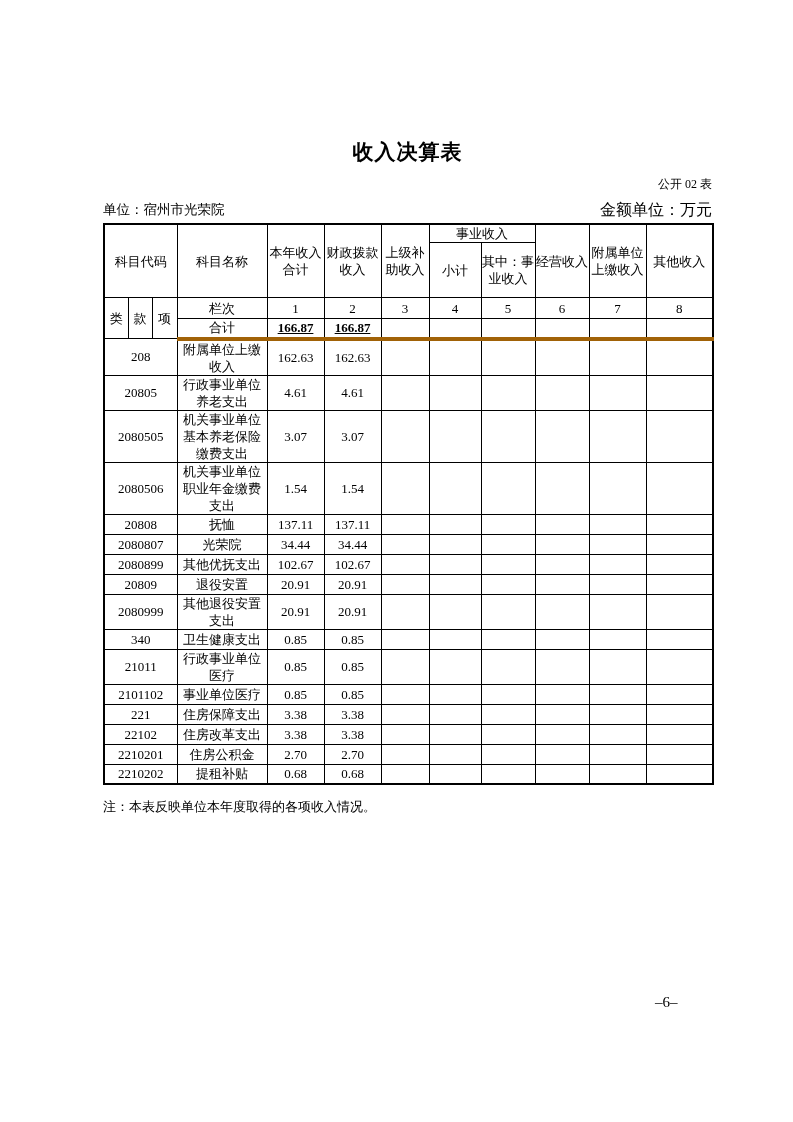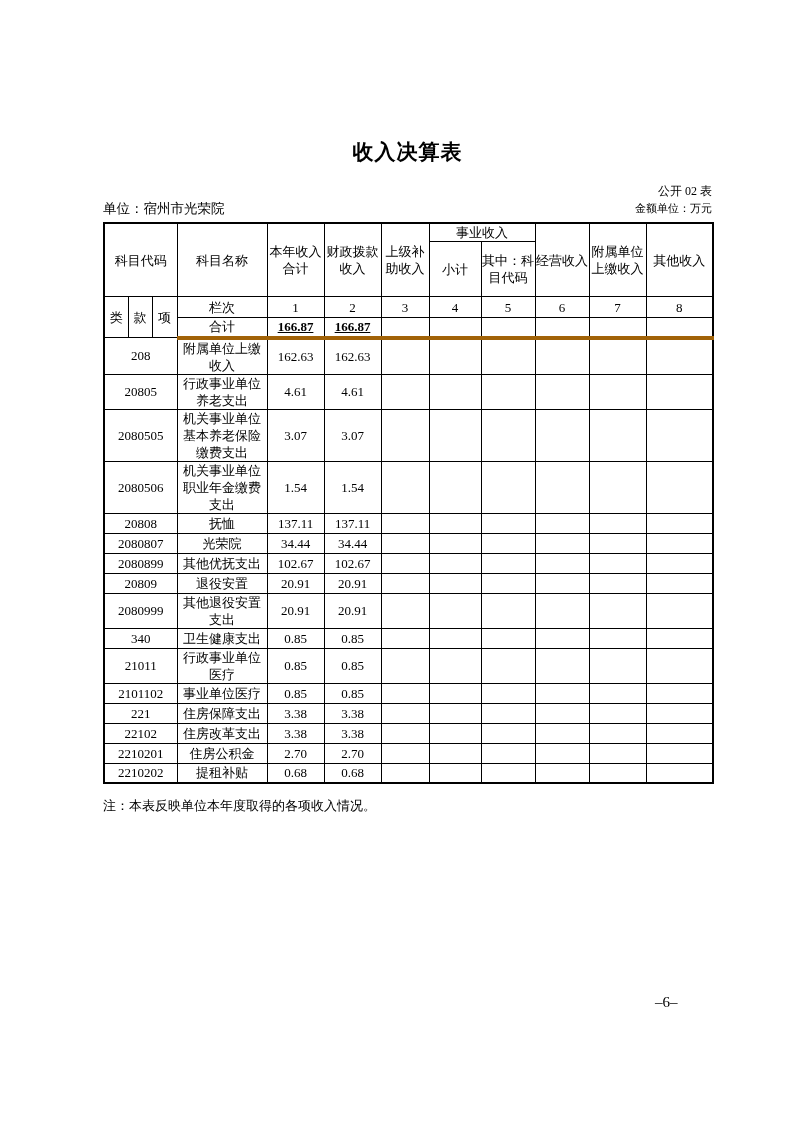--- a/index.html
+++ b/index.html
@@ -22,35 +22,35 @@
   .doc-title {
     margin: 0;
     text-align: center;
     font-family: "Liberation Sans", sans-serif;
     font-weight: bold;
     font-size: 21px;
     line-height: 26px;
     letter-spacing: 1px;
   }
   .form-label {
-    margin-top: 19px;
+    margin-top: 12px;
     text-align: right;
     font-size: 12px;
     line-height: 14px;
   }
   .meta-row {
     margin-top: 2px;
     display: flex;
     justify-content: space-between;
     align-items: flex-end;
     line-height: 17px;
     text-align: right;
   }
   .unit-label { font-size: 13.5px; }
-  .amount-unit-label { font-size: 11px; }
+  .amount-unit-label { font-size: 16px; margin-top: 8px; }
   table.revenue {
     margin-top: 5px;
     width: 609px;
     table-layout: fixed;
     border-collapse: collapse;
     border: 2px solid #000;
   }
   table.revenue th, table.revenue td {
     border: 1px solid #000;
     font-weight: normal;
@@ -125,21 +125,21 @@
           <th rowspan="2">本年收入合计</th>
           <th rowspan="2">财政拨款收入</th>
           <th rowspan="2">上级补助收入</th>
           <th colspan="2">事业收入</th>
           <th rowspan="2">经营收入</th>
           <th rowspan="2">附属单位上缴收入</th>
           <th rowspan="2">其他收入</th>
         </tr>
         <tr class="hdr-sub">
           <th>小计</th>
-          <th>其中：科目代码</th>
+          <th>其中：事业收入</th>
         </tr>
         <tr class="rank-row">
           <th rowspan="2">类</th>
           <th rowspan="2">款</th>
           <th rowspan="2">项</th>
           <th>栏次</th>
           <th>1</th>
           <th>2</th>
           <th>3</th>
           <th>4</th>

